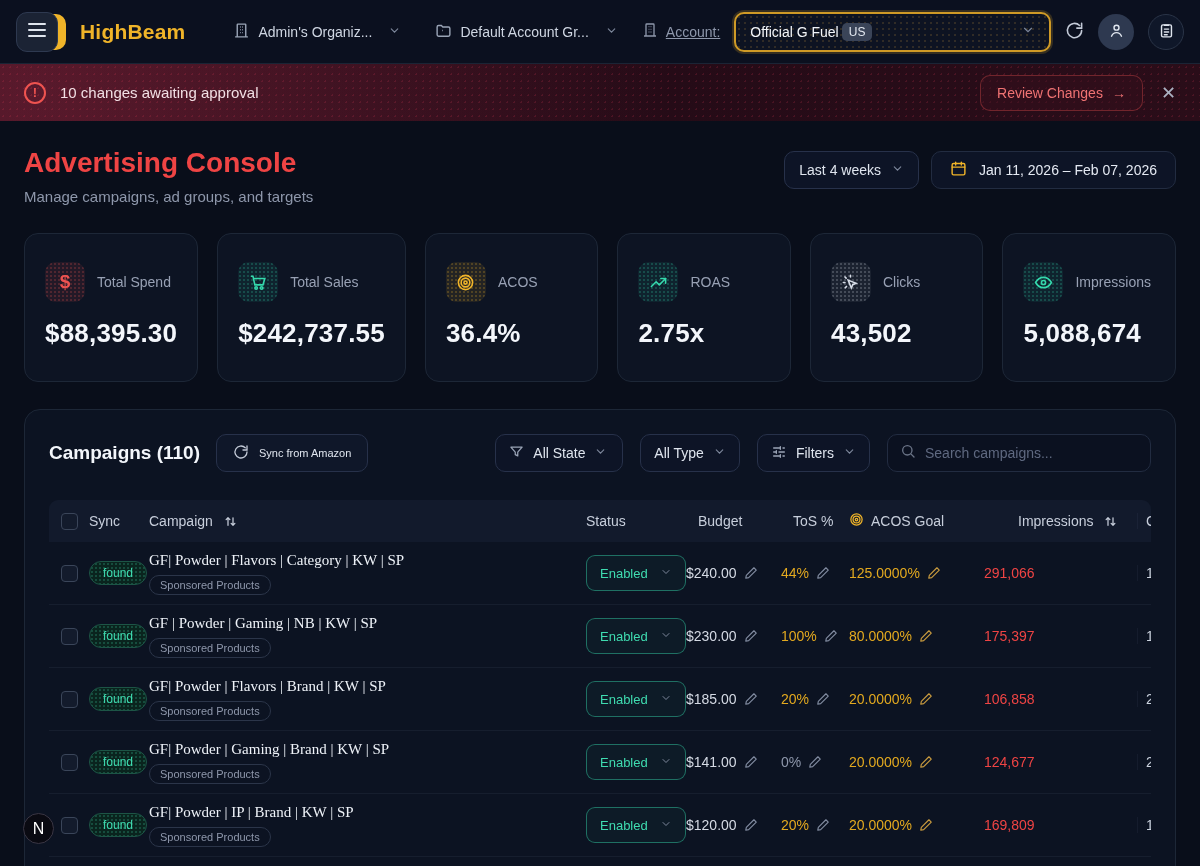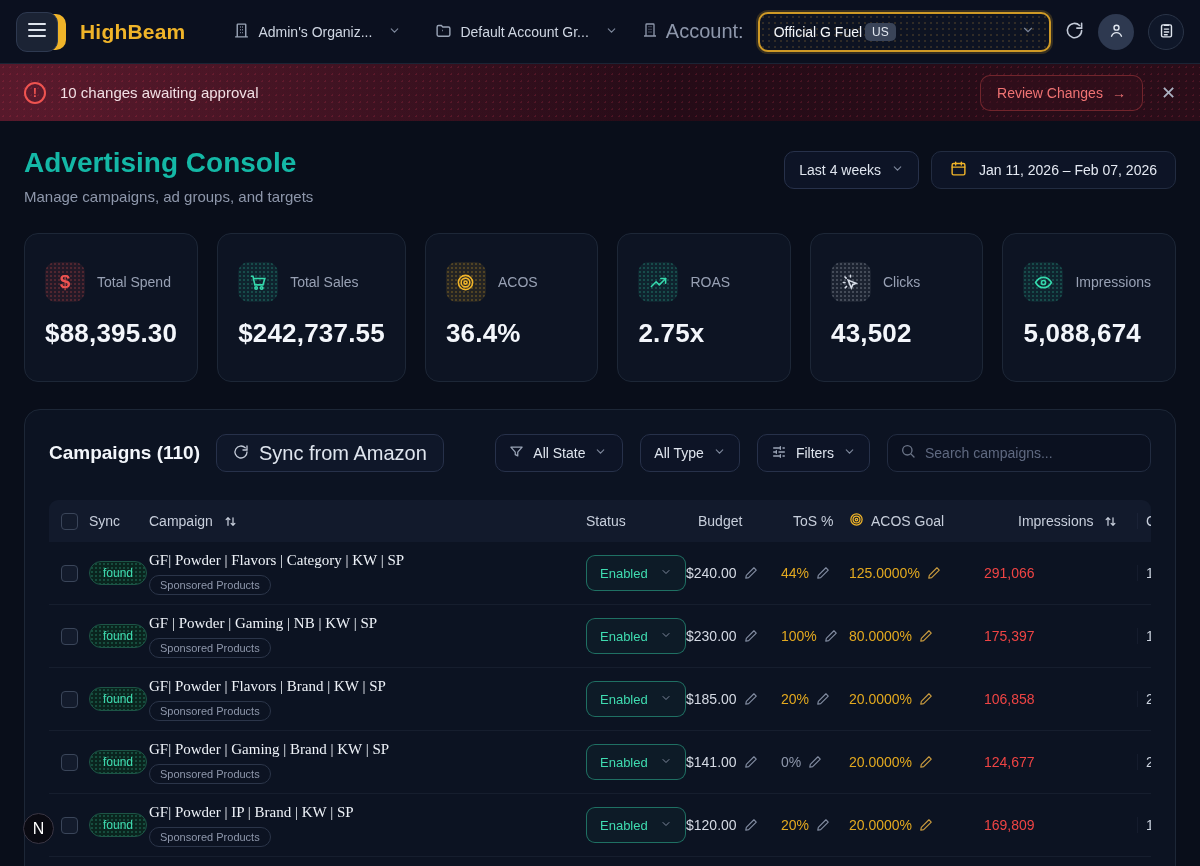--- a/index.html
+++ b/index.html
@@ -14,21 +14,21 @@
     border-radius:10px; background:#f0b429; }
   .burger-btn { position:absolute; left:0; top:0; width:42px; height:40px; border-radius:11px;
     background:#1b2334; border:1px solid #2e3950; display:flex; align-items:center;
     justify-content:center; cursor:pointer; }
   .burger-btn svg { stroke:#dfe5ee; }
   .brand { font-size:21px; font-weight:bold; color:#f0b429; letter-spacing:.2px; margin-right:24px; }
   .nav-item { display:flex; align-items:center; gap:8px; color:#cfd6e2; font-size:14px;
     padding:8px 10px; border-radius:8px; cursor:pointer; white-space:nowrap; }
   .nav-item svg { stroke:#9aa4b6; flex:0 0 auto; }
   .nav-item .chev { stroke:#7d879b; margin-left:4px; }
-  .account-label { display:flex; align-items:center; gap:8px; color:#8e97ab; font-size:20px; white-space:nowrap; }
+  .account-label { display:flex; align-items:center; gap:8px; color:#8e97ab; font-size:14px; white-space:nowrap;text-decoration:underline; }
   .account-label svg { stroke:#8e97ab; }
   .account-select { display:flex; align-items:center; gap:3px; width:324px; height:40px;
     padding:0 14px; border-radius:10px; border:2px solid #cf9a26; background:#0d1322;
     background-image:radial-gradient(rgba(207,154,60,.18) 1px, transparent 1px);
     background-size:6px 6px; box-shadow:0 0 0 2px rgba(207,154,38,.22); cursor:pointer; }
   .account-select .acc-name { font-size:14px; color:#f2f5fa; }
   .acc-badge { font-size:12px; color:#e3e8f0; background:#3a4458; border-radius:5px;
     padding:2px 7px; }
   .account-select .chev { margin-left:auto; stroke:#7d879b; }
   .topbar-right { display:flex; align-items:center; gap:14px; margin-left:auto; }
@@ -53,21 +53,21 @@
     font-size:13px; font-weight:bold; flex:0 0 auto; z-index:1; }
   .banner-msg { font-size:15px; color:#f2dfe4; z-index:1; }
   .banner-right { margin-left:auto; display:flex; align-items:center; gap:18px; z-index:1; }
   .review-btn { display:flex; align-items:center; gap:9px; height:36px; padding:0 16px;
     border-radius:10px; border:1px solid rgba(239,83,80,.35); background:rgba(55,16,28,.45);
     color:#f07373; font-size:14px; cursor:pointer; }
   .banner-close { background:none; border:none; color:#aab2c2; font-size:18px; cursor:pointer; }
 
   
   .page-head { display:flex; align-items:flex-start; padding:26px 24px 0 24px; }
-  .page-title { font-size:28px; font-weight:bold; color:#14b8a6; }
+  .page-title { font-size:28px; font-weight:bold; color:#ef4444; }
   .page-sub { font-size:15px; color:#8e97ab; margin-top:9px; }
   .page-head-right { margin-left:auto; display:flex; gap:12px; margin-top:4px; }
   .range-select { display:flex; align-items:center; gap:10px; height:38px; padding:0 14px;
     border-radius:10px; border:1px solid #27314a; background:#0d1426; font-size:14px;
     color:#dfe5ee; cursor:pointer; }
   .range-select .chev { stroke:#7d879b; }
   .date-box { display:flex; align-items:center; gap:12px; height:38px; padding:0 18px;
     border-radius:10px; border:1px solid #222c41; background:#0d1426; font-size:14px;
     color:#e4e9f2; cursor:pointer; }
   .date-box svg { stroke:#f0b429; }
@@ -91,21 +91,21 @@
   .stat-value { font-size:26px; font-weight:bold; color:#f3f6fb; margin-top:16px; letter-spacing:.2px; }
   .dollar-glyph { font-size:19px; font-weight:bold; position:relative; }
 
   
   .panel { margin:27px 24px 0 24px; background:#0c1322; border:1px solid #1d2737;
     border-radius:16px; padding:24px 24px 0 24px; height:600px; }
   .panel-head { display:flex; align-items:center; gap:16px; }
   .panel-title { font-size:19px; font-weight:bold; color:#f3f6fb; white-space:nowrap; }
   .sync-btn { display:flex; align-items:center; gap:10px; height:38px; padding:16px 16px;
     border-radius:10px; border:1px solid #27314a; background:#0f1729; color:#dfe5ee;
-    font-size:20px; cursor:pointer; white-space:nowrap; }
+    font-size:11px; cursor:pointer; white-space:nowrap; }
   .sync-btn svg { stroke:#c3cad7; }
   .panel-controls { margin-left:auto; display:flex; gap:17px; align-items:flex-end; }
   .filter-select { display:flex; align-items:center; gap:9px; height:38px; padding:0 13px;
     border-radius:10px; border:1px solid #27314a; background:#0d1426; font-size:14px;
     color:#dfe5ee; cursor:pointer; white-space:nowrap; }
   .filter-select svg { stroke:#9aa4b6; }
   .filter-select .chev { stroke:#7d879b; }
   .state-select { width:128px; overflow:hidden; }
   .search-box { display:flex; align-items:center; gap:9px; width:264px; height:38px;
     padding:0 12px; border-radius:10px; border:1px solid #222c41; background:#0b1120; }

